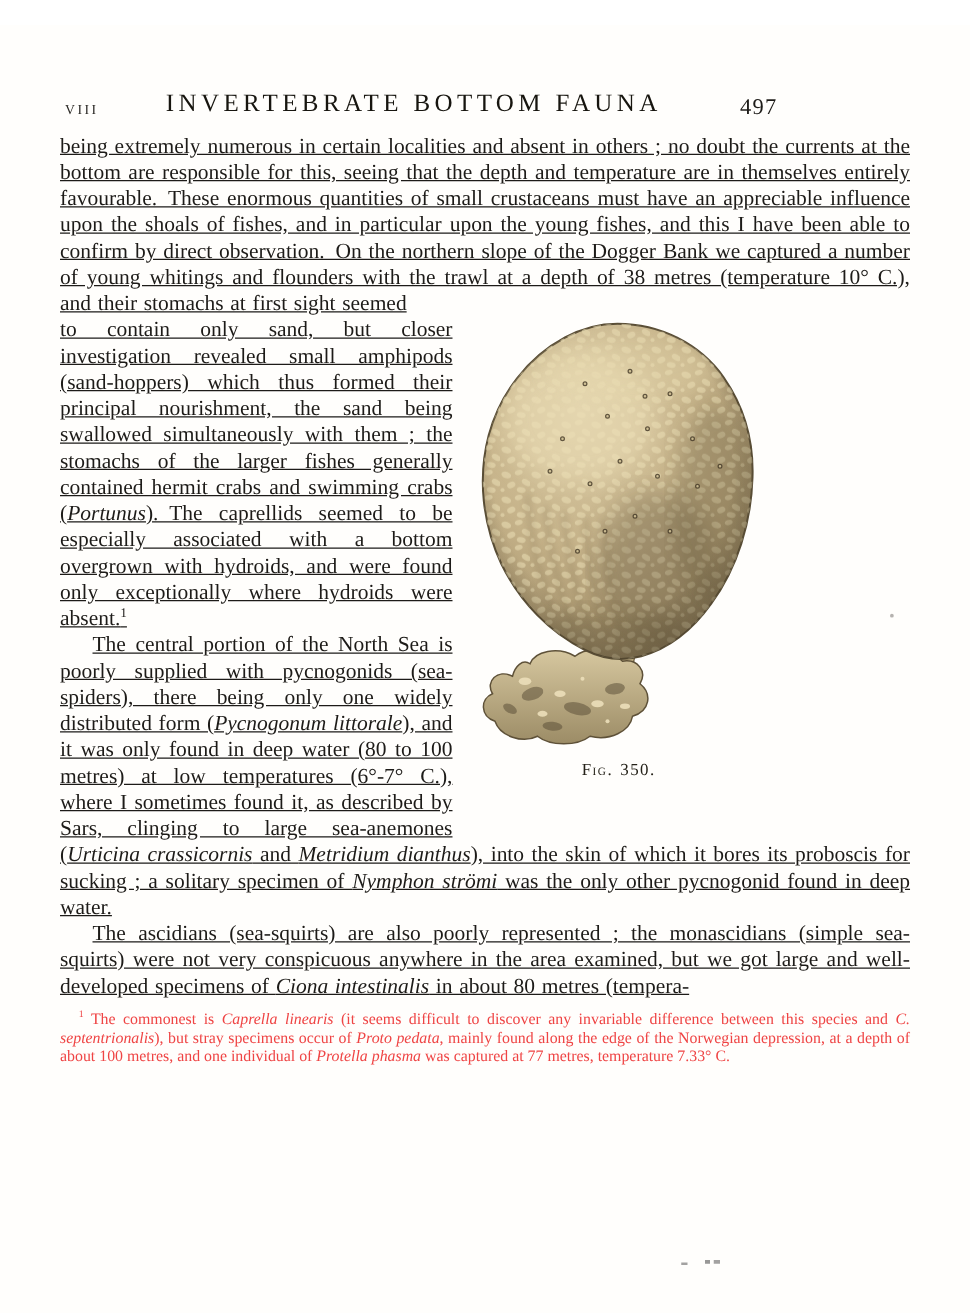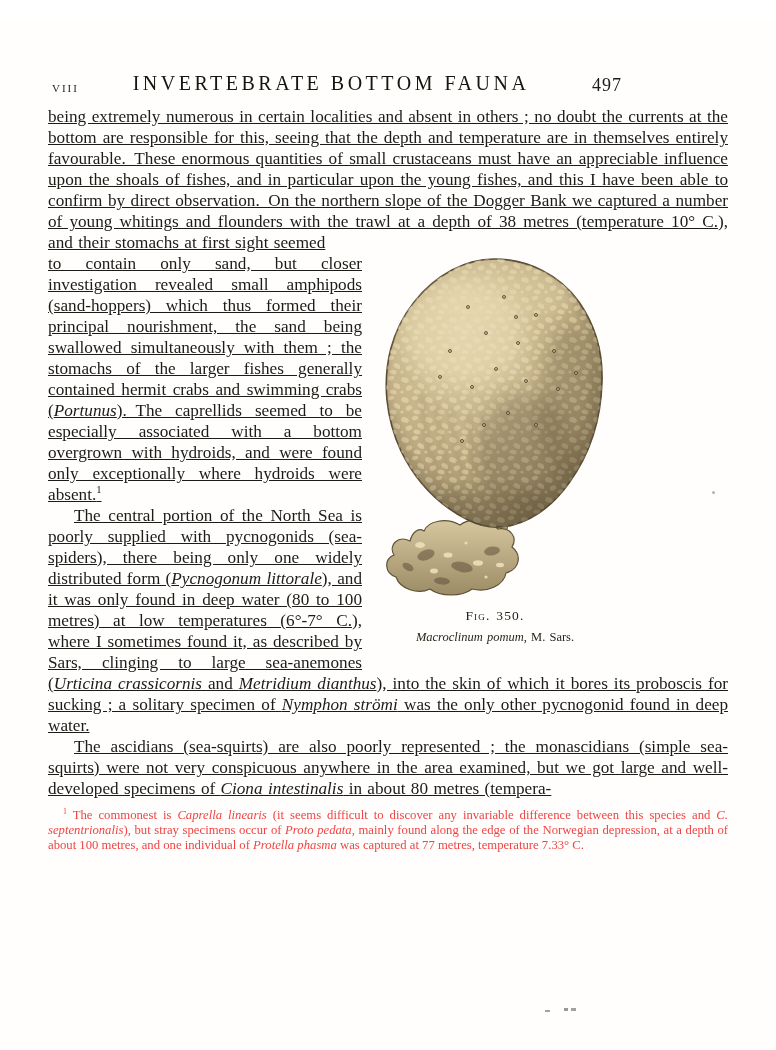--- a/index.html
+++ b/index.html
@@ -174,21 +174,20 @@
             <circle cx="86" cy="186" r="1.5"></circle>
           <circle cx="140" cy="62" r="1.5"></circle>
             <circle cx="200" cy="118" r="1.5"></circle>
         </g>
 
         <path d="M118 4 C152 4 184 20 203 47 C219 70 227 98 226 127 C225 163 214 199 193 228 C178 249 159 264 137 270 C122 274 106 272 92 265 C64 251 40 227 25 196 C10 164 6 127 15 93 C24 60 46 31 76 15 C89 8 103 4 118 4 Z" fill="url(#gEdge)"></path>
       </svg>
 
       <figcaption class="figcap">
         <div class="fig-num">Fig. 350.</div>
-        <div class="fig-species"><i>Macroclinum pomum</i>, M. Sars.</div>
       </figcaption>
     </figure>
 
     <p>to contain only sand, but closer investigation revealed small amphipods (sand-hoppers) which thus formed their principal nourishment, the sand being swallowed simultaneously with them ; the stomachs of the larger fishes generally contained hermit crabs and swimming crabs (<i>Portunus</i>). The caprellids seemed to be especially associated with a bottom overgrown with hydroids, and were found only exceptionally where hydroids were absent.<sup>1</sup></p>
     <p class="indent">The central portion of the North Sea is poorly supplied with pycnogonids (sea-spiders), there being only one widely distributed form (<i>Pycnogonum littorale</i>), and it was only found in deep water (80 to 100 metres) at low temperatures (6°-7° C.), where I sometimes found it, as described by Sars, clinging to large sea-anemones (<i>Urticina crassicornis</i> and <i>Metridium dianthus</i>), into the skin of which it bores its proboscis for sucking ; a solitary specimen of <i>Nymphon strömi</i> was the only other pycnogonid found in deep water.</p>
     <p class="indent">The ascidians (sea-squirts) are also poorly represented ; the monascidians (simple sea-squirts) were not very conspicuous anywhere in the area examined, but we got large and well-developed specimens of <i>Ciona intestinalis</i> in about 80 metres (tempera-</p>
   </div>
 
   <div class="footnote"><sup>1</sup> The commonest is <i>Caprella linearis</i> (it seems difficult to discover any invariable difference between this species and <i>C. septentrionalis</i>), but stray specimens occur of <i>Proto pedata</i>, mainly found along the edge of the Norwegian depression, at a depth of about 100 metres, and one individual of <i>Protella phasma</i> was captured at 77 metres, temperature 7.33° C.</div>
 

